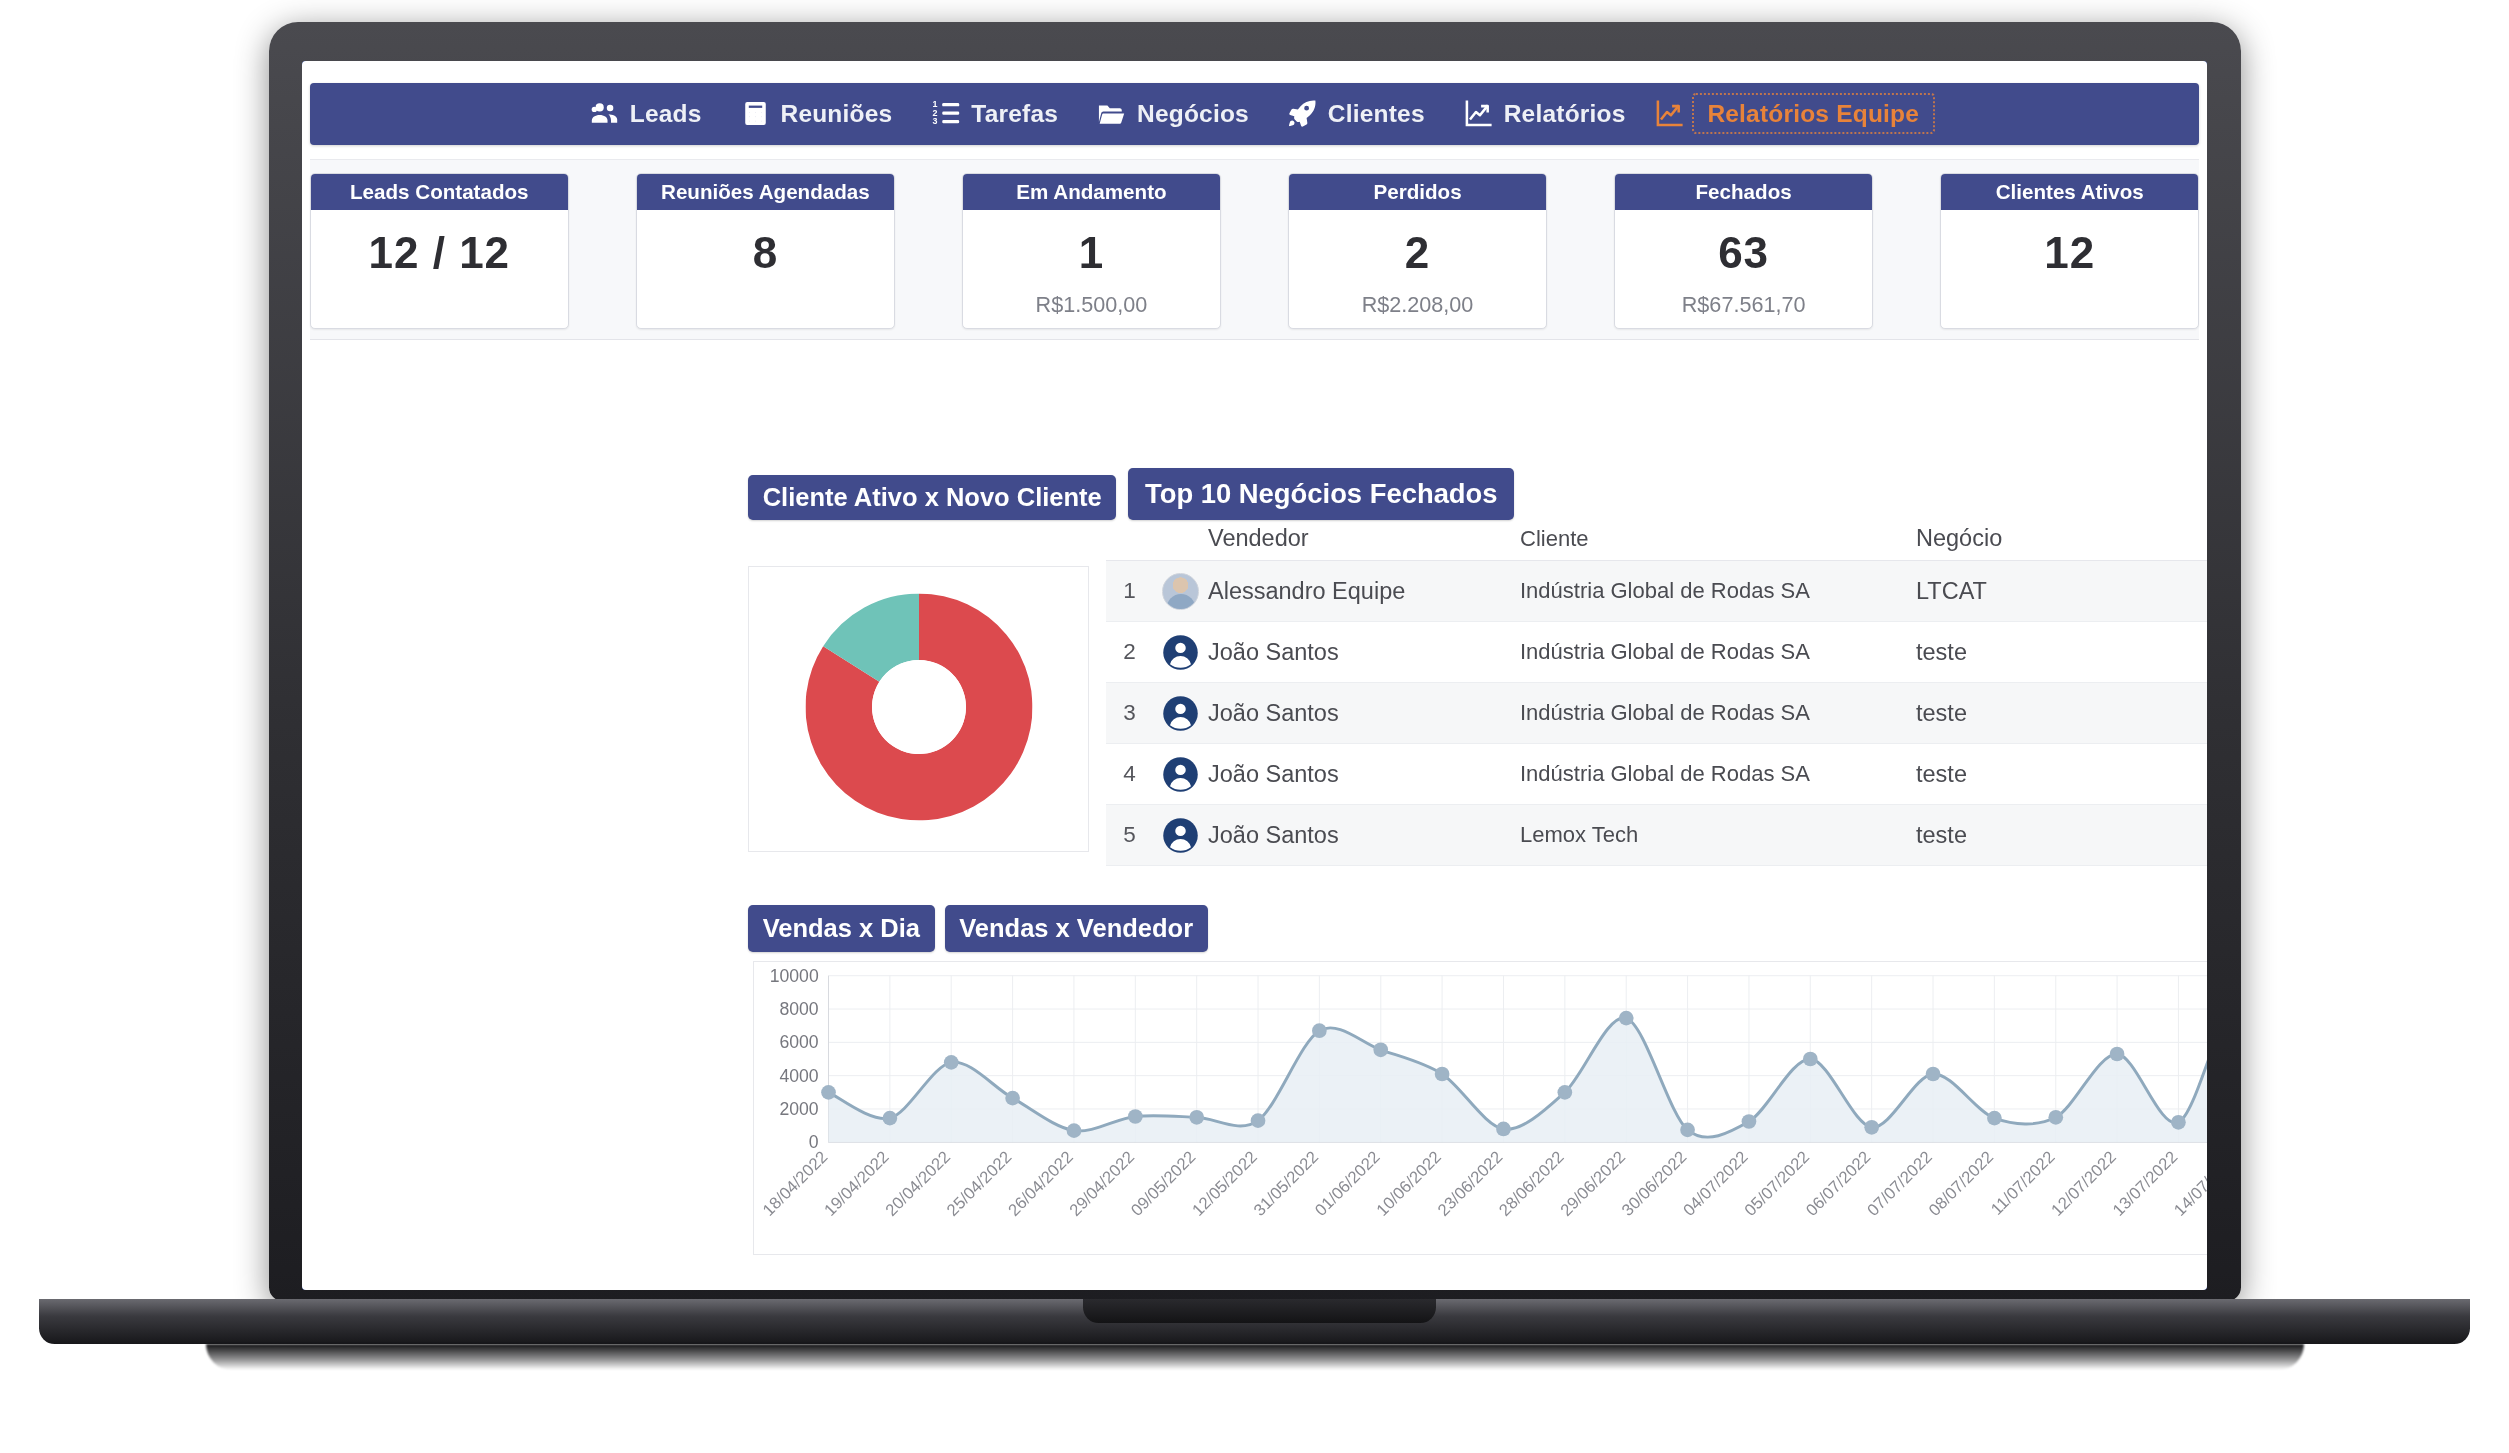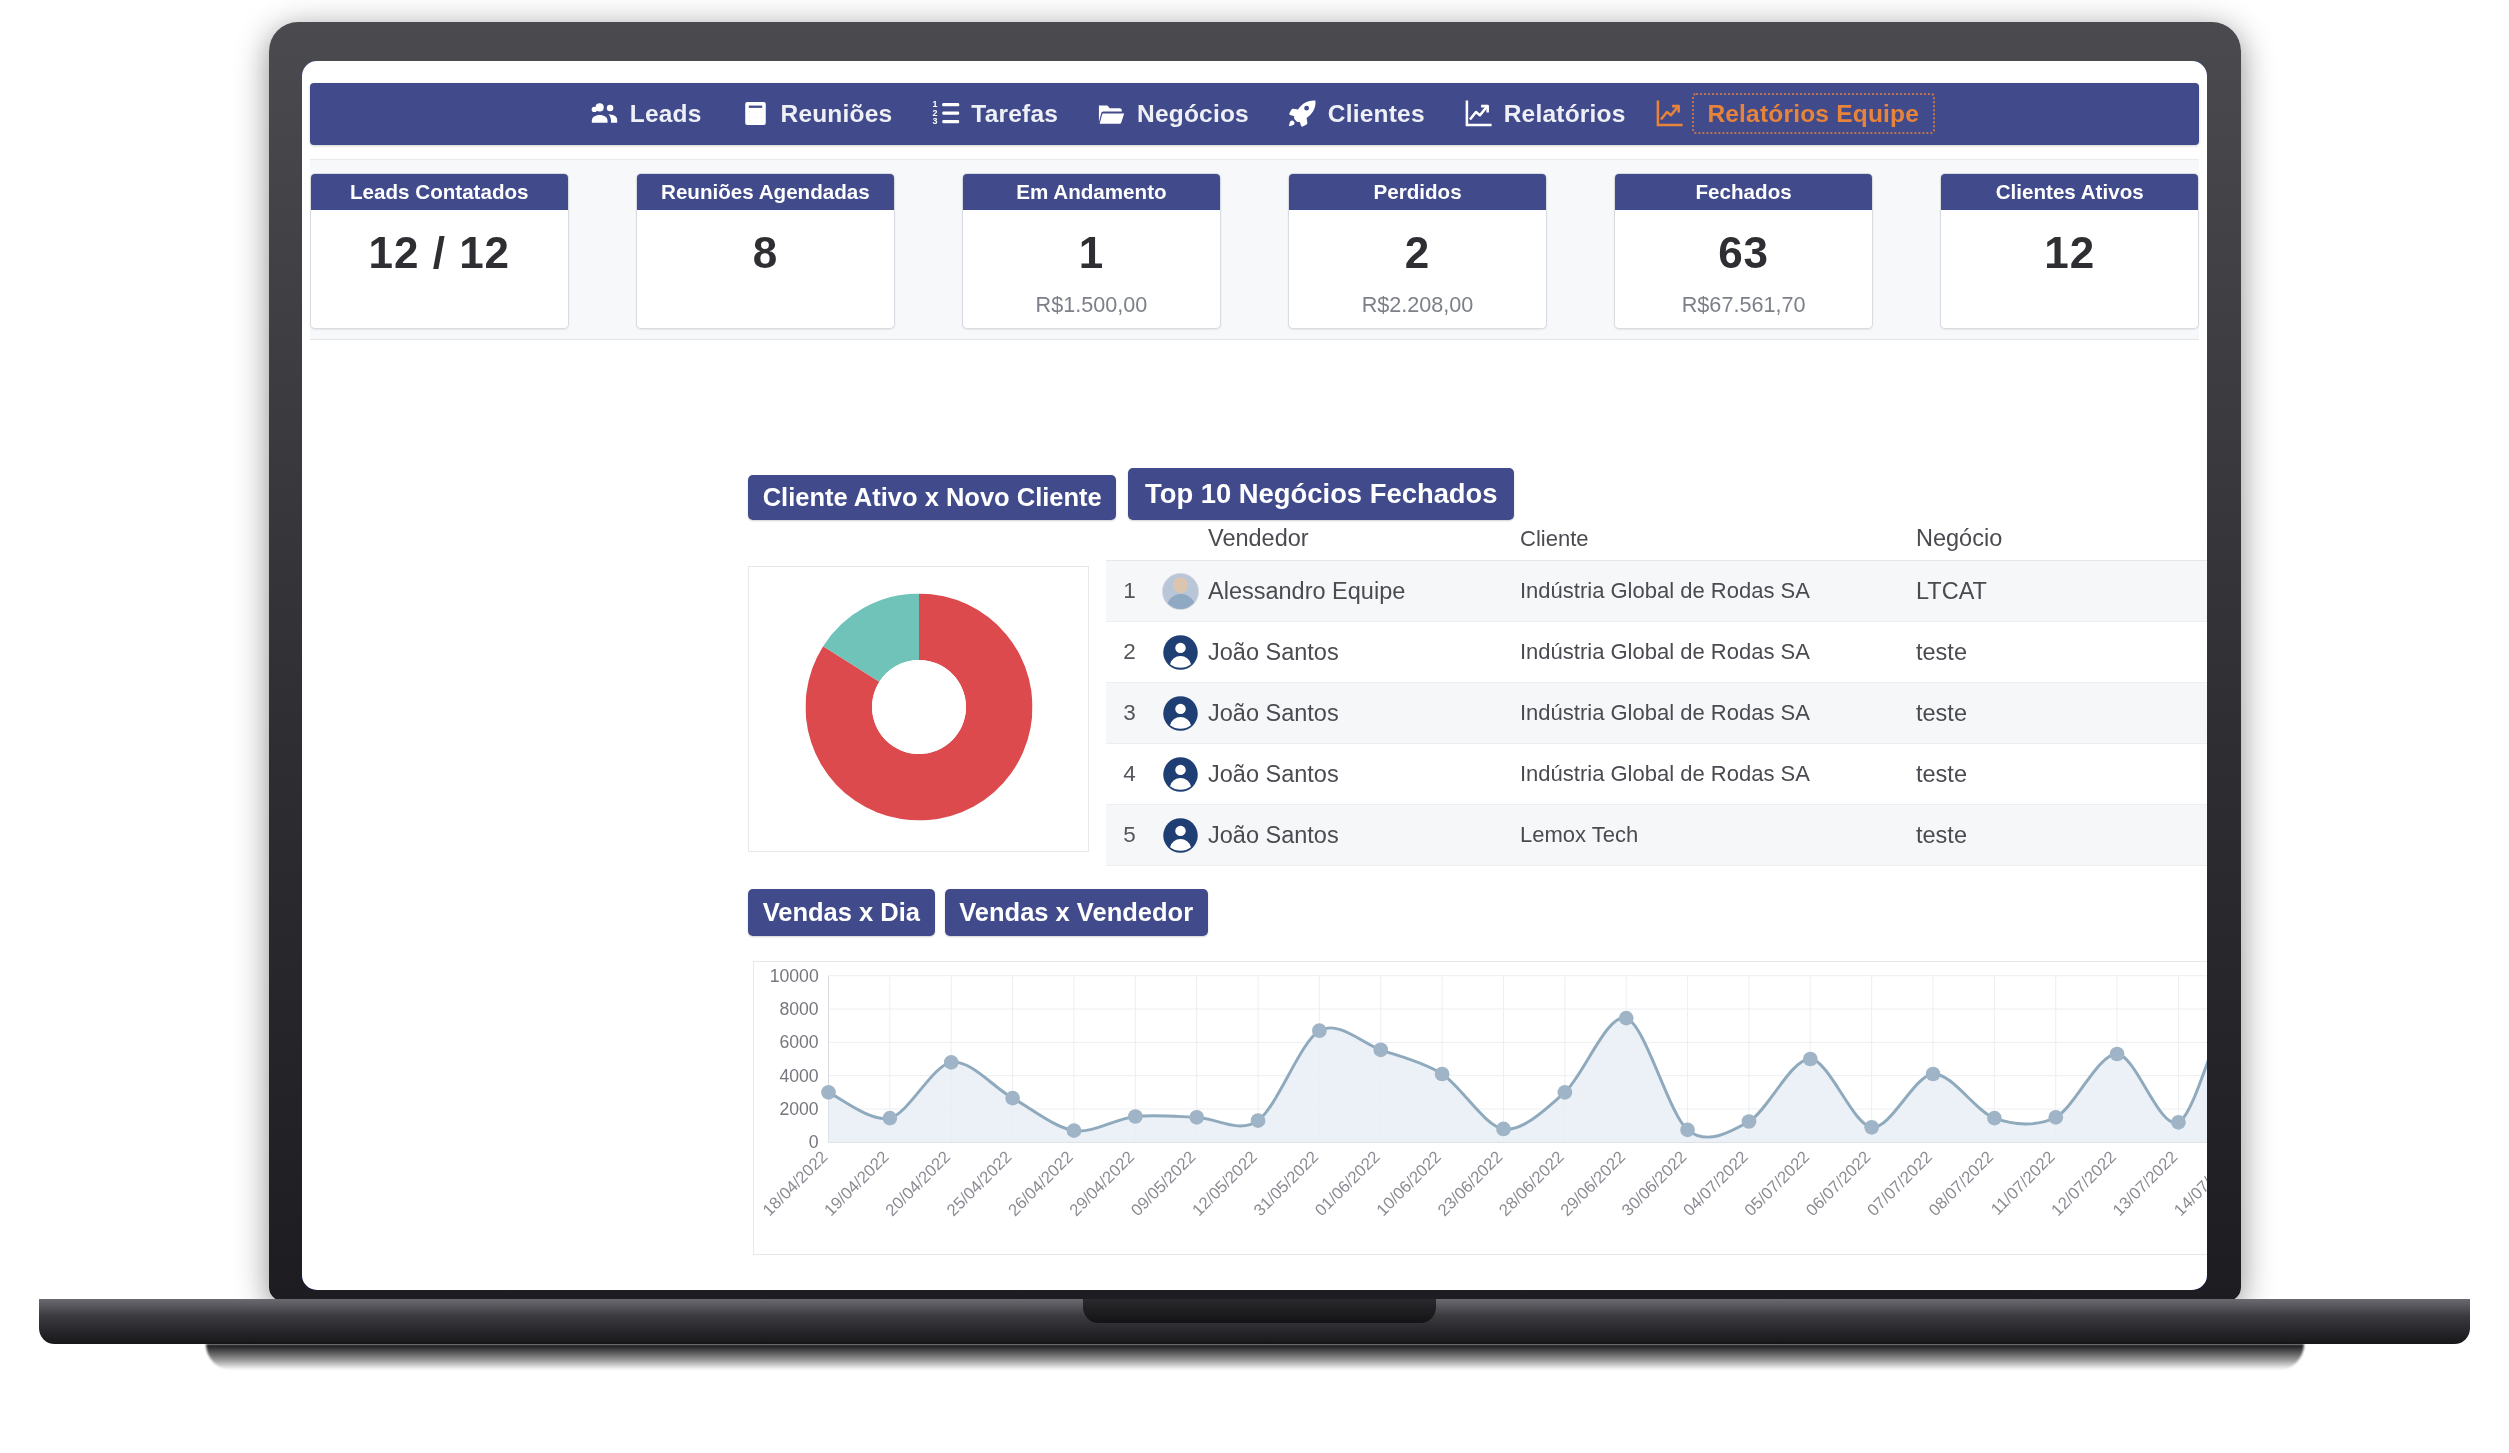--- a/index.html
+++ b/index.html
@@ -16,21 +16,21 @@
     position: absolute; left: 269px; top: 21.6px;
     width: 1972px; height: 1279px;
     background: linear-gradient(180deg,#4a4a4f 0%, #2f2f33 55%, #1d1d21 100%);
     border-radius: 29px 29px 13.7px 13.7px;
     box-shadow: 0 7.8px 33px rgba(0,0,0,.45);
   }
   .laptop-screen {
     position: absolute; left: 302px; top: 61px;
     width: 1905px; height: 1229px;
     background: #1d4ed8;
-    border-radius: 15px;
+    border-radius: 4px;
     overflow: hidden;
   }
   .laptop-base {
     position: absolute; left: 39px; top: 1299px;
     width: 2431px; height: 45px;
     background: linear-gradient(180deg,#6a6a70 0%,#3a3a3f 38%,#17171a 100%);
     border-radius: 0 0 15.7px 15.7px;
   }
   .laptop-notch {
     position: absolute; left: 1083px; top: 1299px;
@@ -134,21 +134,21 @@
     border:1px solid #cfd4dc; position:relative; overflow:hidden;
   }
   .avatar-photo::after{
     content:''; position:absolute; left:50%; bottom:-2.9px; transform:translateX(-50%);
     width:29px; height:17.6px; border-radius:14.7px 14.7px 0 0; background:#8fa8c4;
   }
   .avatar-icon { width:37px; height:37px; }
 
   
   .row-tabs-2 { position:absolute; left:446px; top:828px; display:flex; gap:9.8px; }
-  .row-tabs-2 .pill { font-size:25.5px; padding:8.8px 14.7px; }
+  .row-tabs-2 .pill { font-size:25.5px; padding:8.8px 14.7px;margin-top:16px; }
 
   .chart-card {
     position:absolute; left:451px; top:900px;
     width:1747px; height:294px; background:#fff; border:1px solid #e7e8ec;
   }
   .chart-card svg { display:block; width:100%; height:100%; }
   .ytick { font-size:18px; fill:#76777e; font-family:"Liberation Sans", sans-serif; }
   .xtick { font-size:17px; fill:#8a8b92; font-family:"Liberation Sans", sans-serif; }
   .grid  { stroke:#eceef1; stroke-width:1; }
   .axis  { stroke:#d7d9de; stroke-width:1; }

